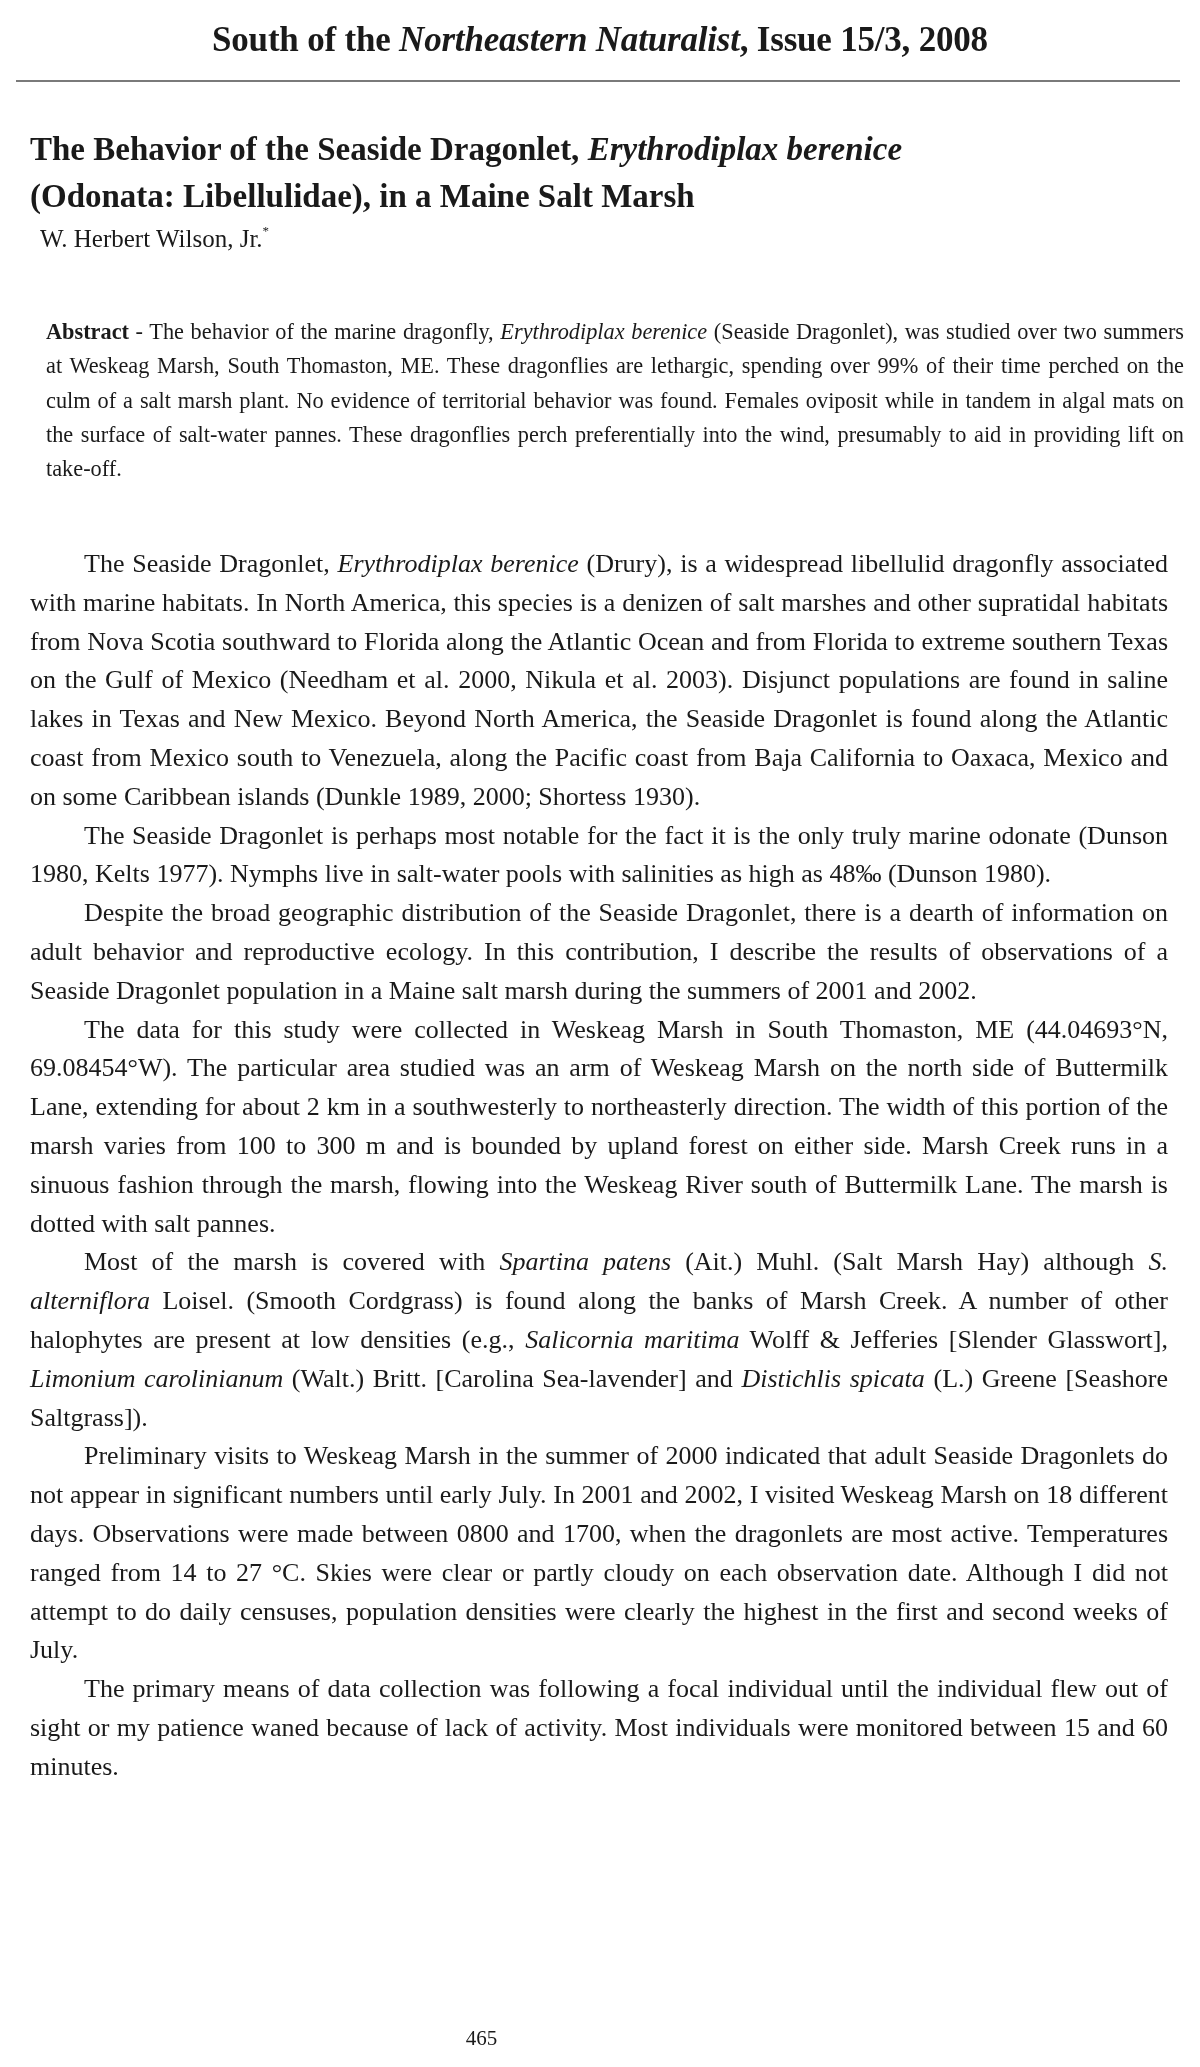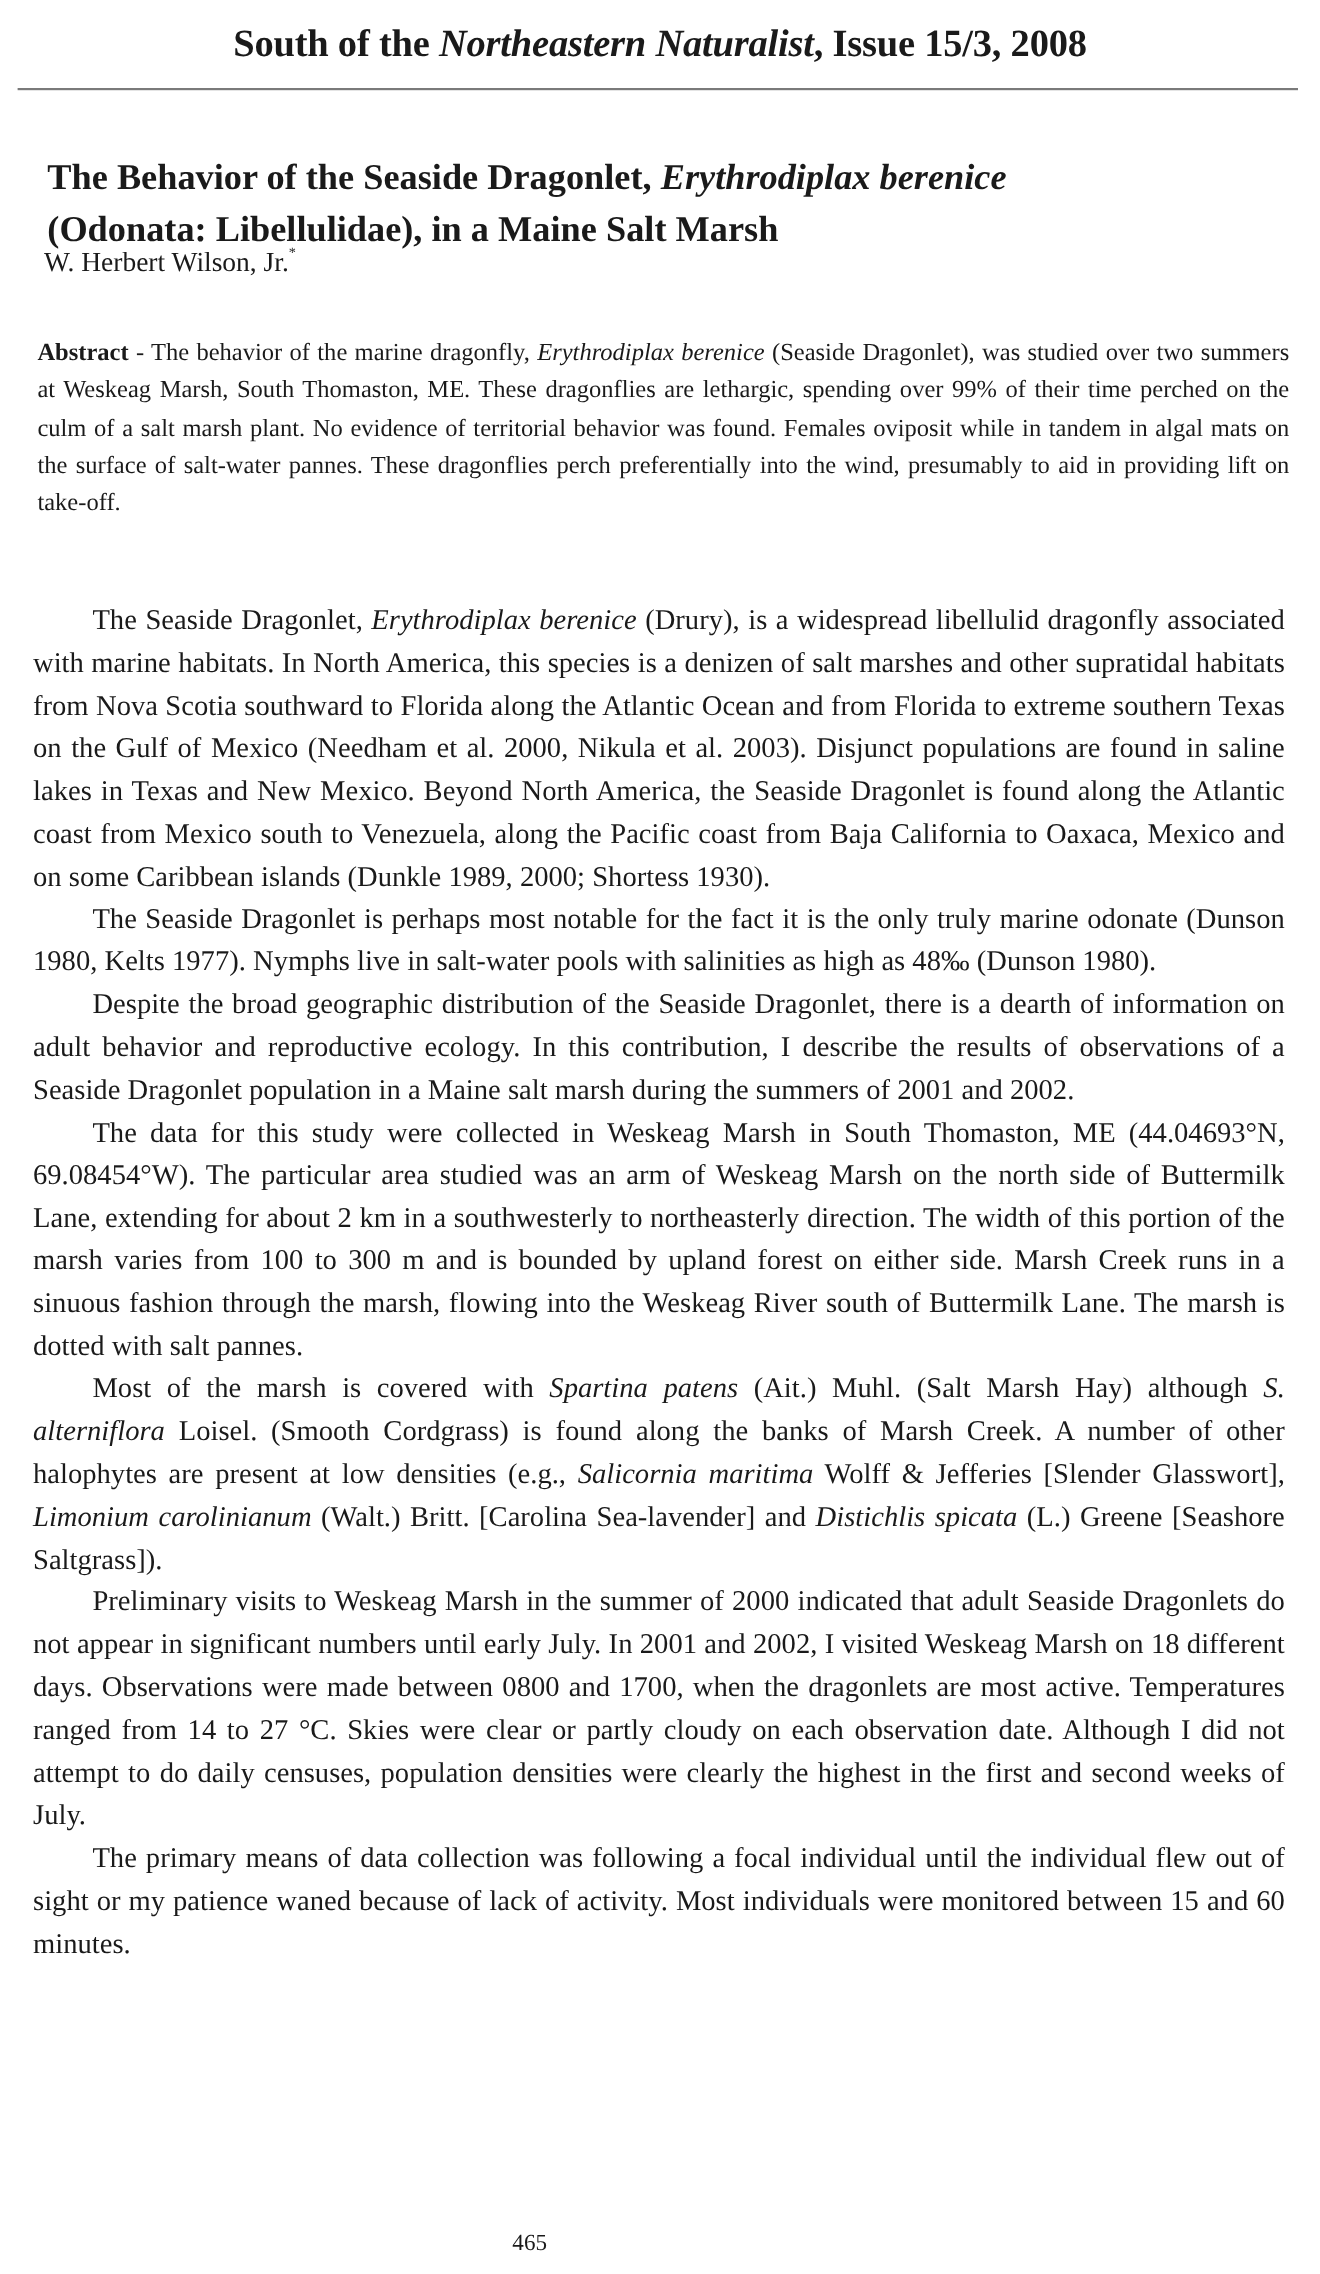--- a/index.html
+++ b/index.html
@@ -12,30 +12,30 @@
     position: absolute; left: 0; top: 16px; width: 1200px;
     text-align: center; font-weight: bold; font-size: 35px; line-height: 48px;
     letter-spacing: -0.2px;
   }
   .rule {
     position: absolute; left: 16px; top: 80px; width: 1164px; height: 2px;
     background: #7a7a7a;
   }
   .title {
     position: absolute; left: 30px; top: 126px; width: 1140px;
-    font-weight: bold; font-size: 33px; line-height: 47px; margin: 13px;
+    font-weight: bold; font-size: 33px; line-height: 47px; margin: 0;
   }
   .author {
     position: absolute; left: 40px; top: 223px;
     font-size: 25px; line-height: 32px;
   }
   .author sup { font-size: 13px; vertical-align: 12px; line-height: 0; }
   .abstract {
     position: absolute; left: 30px; top: 299px; width: 1138px;
-    font-size: 22.3px; line-height: 34.3px; text-align: justify; margin: 4px;
+    font-size: 22.3px; line-height: 34.3px; text-align: justify; margin: 16px;
   }
   .abstract b { font-weight: bold; }
   .body-text {
     position: absolute; left: 30px; top: 545px; width: 1138px;
     font-size: 26px; line-height: 38.8px;
   }
   .body-text p { margin: 0; text-indent: 54px; text-align: justify; }
   .page-number {
     position: absolute; left: 0; top: 2024px; width: 963px; text-align: center;
     font-size: 21px; line-height: 28px;

